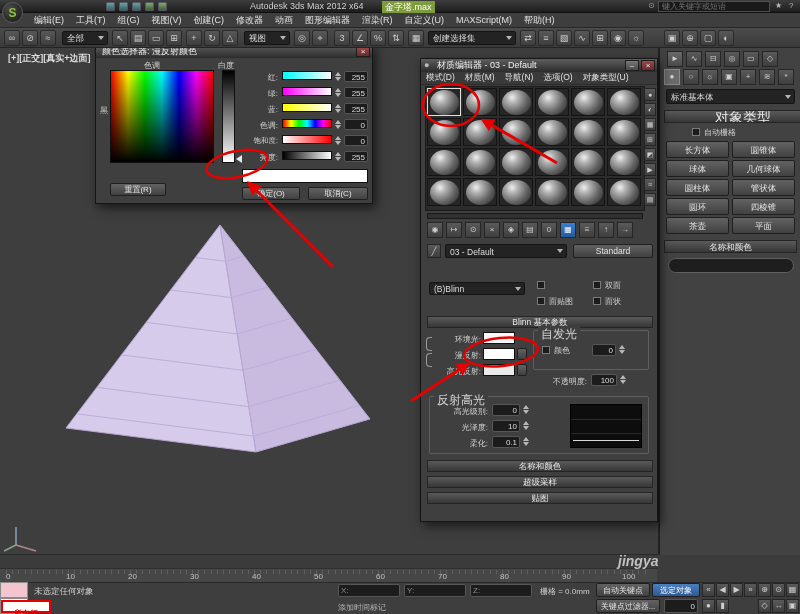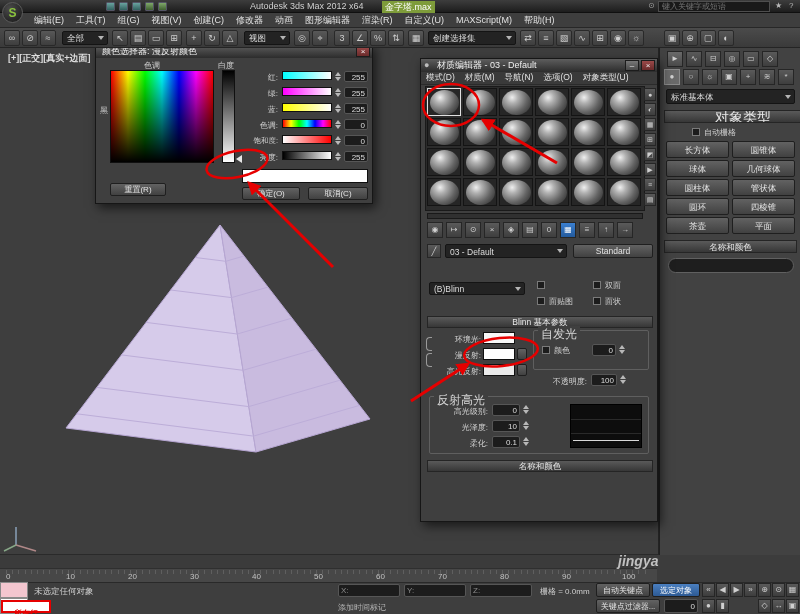--- a/index.html
+++ b/index.html
@@ -478,20 +478,22 @@
           <i></i>
         </span>
       <div class="abs" style="left:140px;top:7px;width:72px;height:44px;background:#0d0d0d;border:1px solid #000;">
         <div class="abs" style="left:2px;bottom:6px;width:66px;height:1px;background:#d8d8d8;"></div>
         <div class="abs" style="left:0;top:14px;width:70px;height:1px;background:#2a2a2a;"></div>
         <div class="abs" style="left:0;top:28px;width:70px;height:1px;background:#2a2a2a;"></div>
       </div>
     </div>
 
     <div class="roll abs" style="left:6px;top:401px;width:226px;height:12px;font-size:8.5px;">名称和颜色</div>
+    <div class="roll abs" style="left:6px;top:417px;width:226px;height:12px;font-size:8.5px;">超级采样</div>
+    <div class="roll abs" style="left:6px;top:433px;width:226px;height:12px;font-size:8.5px;">贴图</div>
   </div>
 
   <svg class="abs" width="800" height="614" viewBox="0 0 800 614" style="left:0;top:0;z-index:40;pointer-events:none;">
     <defs>
       <marker id="arrowhead" viewBox="0 0 10 10" refX="8" refY="5" markerWidth="4.5" markerHeight="4.5" orient="auto-start-reverse">
         <path d="M0,0 L10,5 L0,10 z" fill="#e60000"></path>
       </marker>
     </defs>
     <ellipse cx="237" cy="164" rx="31" ry="13" transform="rotate(-12 237 164)" fill="none" stroke="#e60000" stroke-width="2.5"></ellipse>
     <line x1="333" y1="267" x2="249" y2="183" stroke="#e60000" stroke-width="3" marker-end="url(#arrowhead)"></line>

